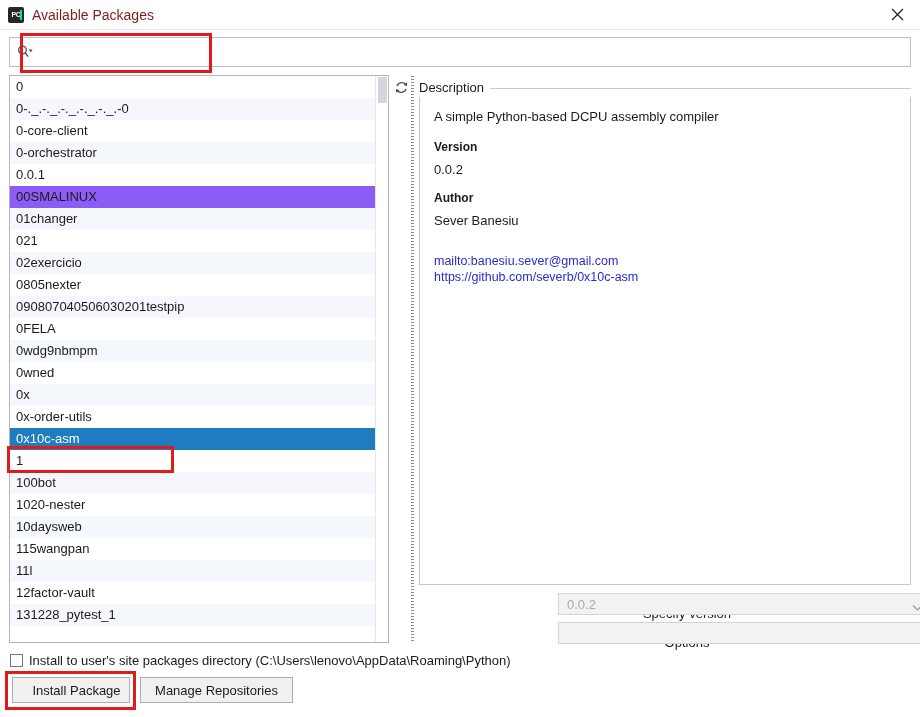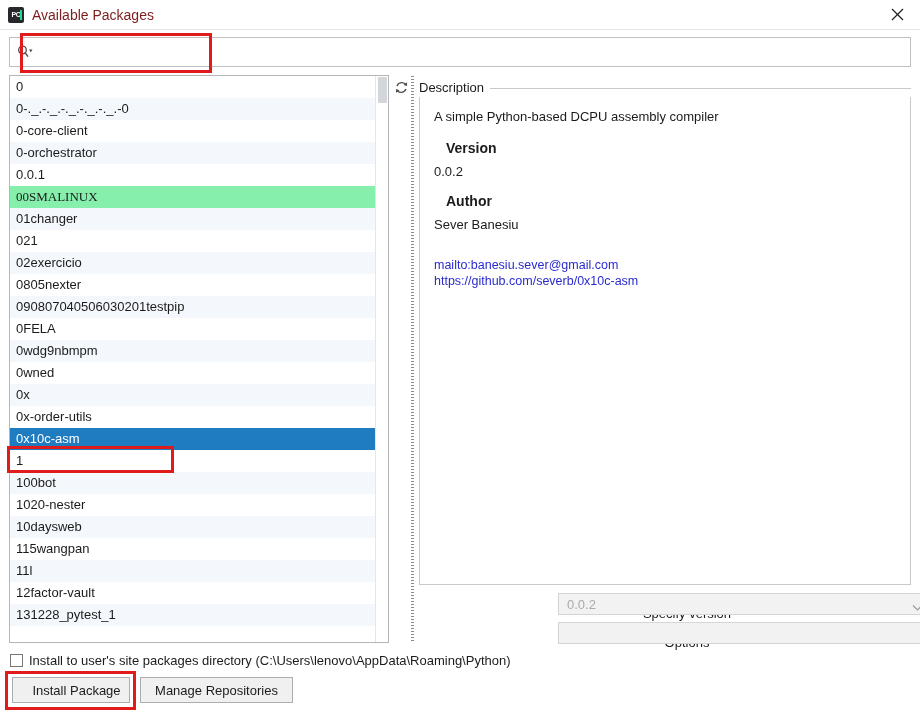--- a/index.html
+++ b/index.html
@@ -149,21 +149,21 @@
     position: absolute; left: 0; top: 17px; width: 492px; height: 488px;
     border: 1px solid #c9c9c9; border-top: none;
     background: #ffffff;
     overflow: hidden;
     padding: 12px 14px;
   }
   #desc-box .summary {
     font-size: 13px; color: #1b1b1b; margin: 0 0 14px 0; line-height: 1.3;
   }
   #desc-box .lbl {
-    font-size: 14px; font-weight: bold; color: #1b1b1b; margin: 0 0 8px 12px;
+    font-size: 12px; font-weight: bold; color: #1b1b1b; margin: 0 0 8px 0;
   }
   #desc-box .val {
     font-size: 13px; color: #1b1b1b; margin: 0 0 14px 0;
   }
   #desc-box .links { margin-top: 26px; }
   #desc-box .links a {
     display: block; font-size: 12.5px; color: #2a2ad0;
     text-decoration: none; line-height: 1.25;
   }
 
@@ -245,21 +245,21 @@
   <input id="search-input" type="text" placeholder="" style="">
 </div>
 
 <div id="list-panel">
   <div id="list-inner">
       <div class="pkg-row">0</div>
       <div class="pkg-row alt" style="background: rgb(244, 247, 251);">0-._.-._.-._.-._.-._.-0</div>
       <div class="pkg-row">0-core-client</div>
       <div class="pkg-row alt" style="background: rgb(244, 247, 251);">0-orchestrator</div>
       <div class="pkg-row">0.0.1</div>
-      <div class="pkg-row alt" style="background: #86efac; font-family: Liberation Serif, serif;">00SMALINUX</div>
+      <div class="pkg-row alt" style="background: #8b5cf6;">00SMALINUX</div>
       <div class="pkg-row alt" style="background: rgb(244, 247, 251);">01changer</div>
       <div class="pkg-row">021</div>
       <div class="pkg-row alt" style="background: rgb(244, 247, 251);">02exercicio</div>
       <div class="pkg-row">0805nexter</div>
       <div class="pkg-row alt" style="background: rgb(244, 247, 251);">090807040506030201testpip</div>
       <div class="pkg-row">0FELA</div>
       <div class="pkg-row alt" style="background: rgb(244, 247, 251);">0wdg9nbmpm</div>
       <div class="pkg-row">0wned</div>
       <div class="pkg-row alt" style="background: rgb(244, 247, 251);">0x</div>
       <div class="pkg-row">0x-order-utils</div>

